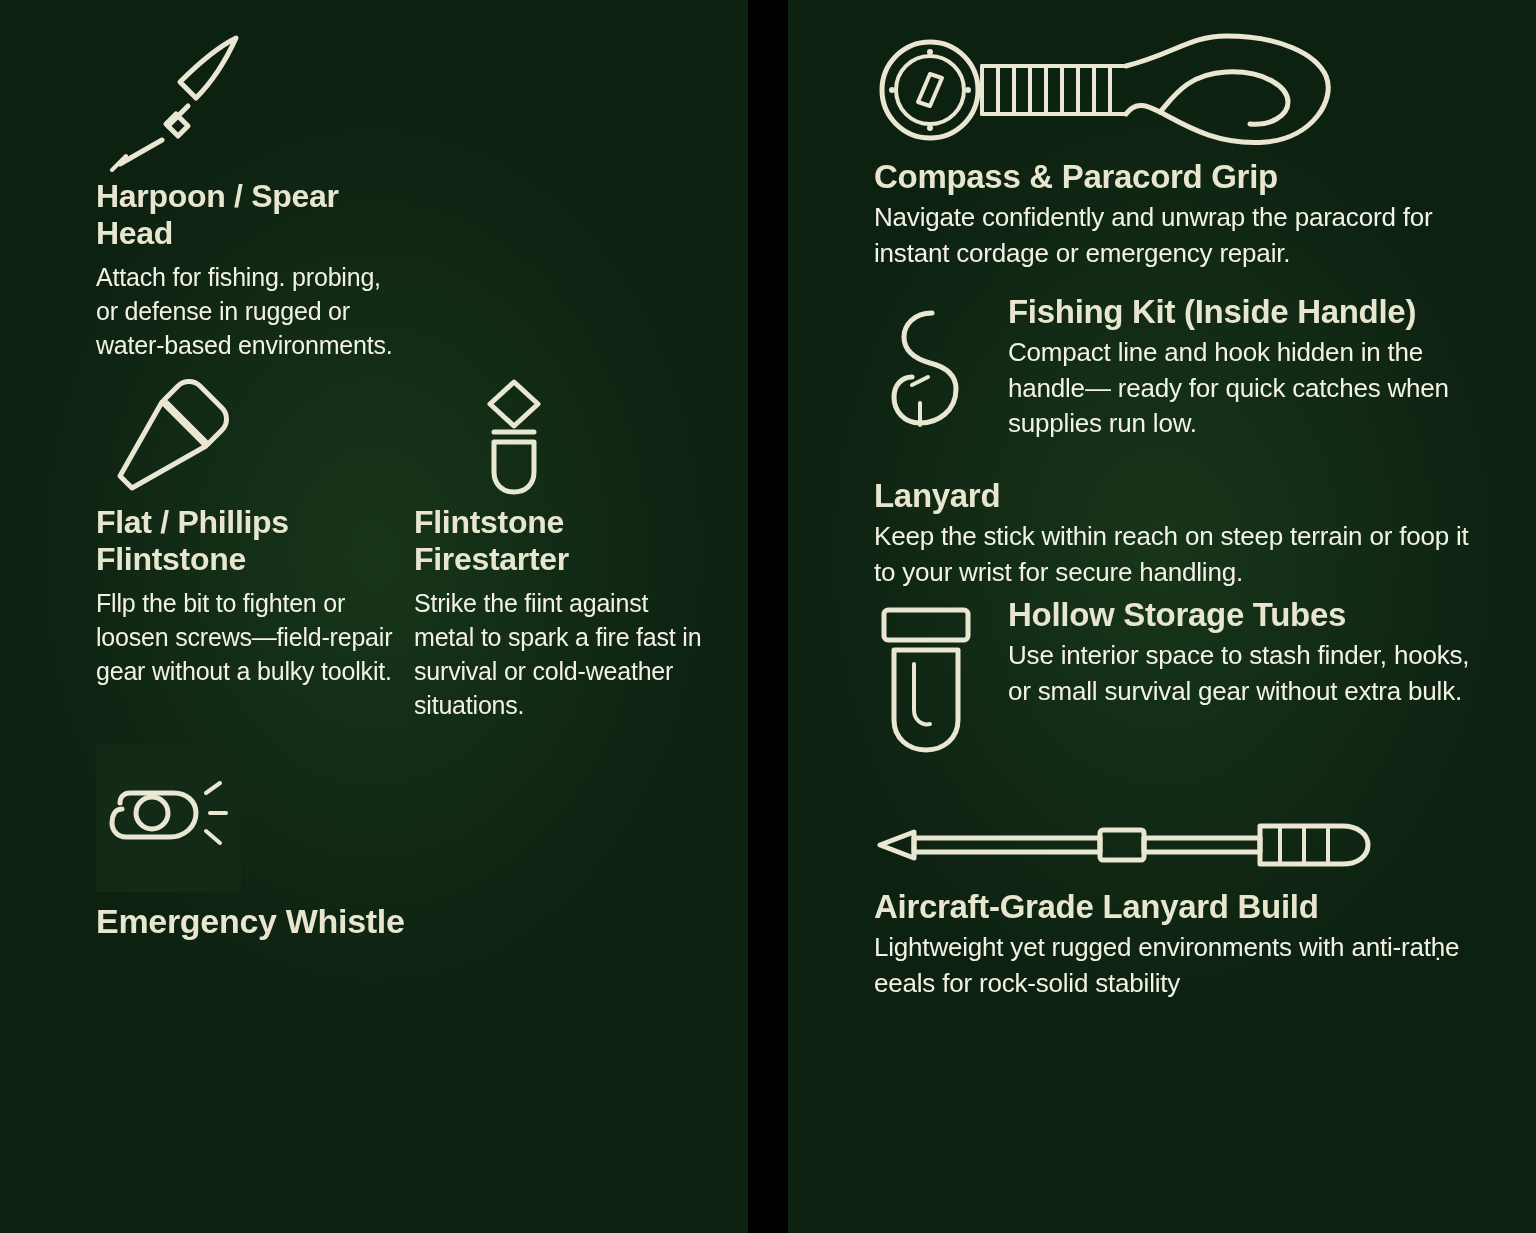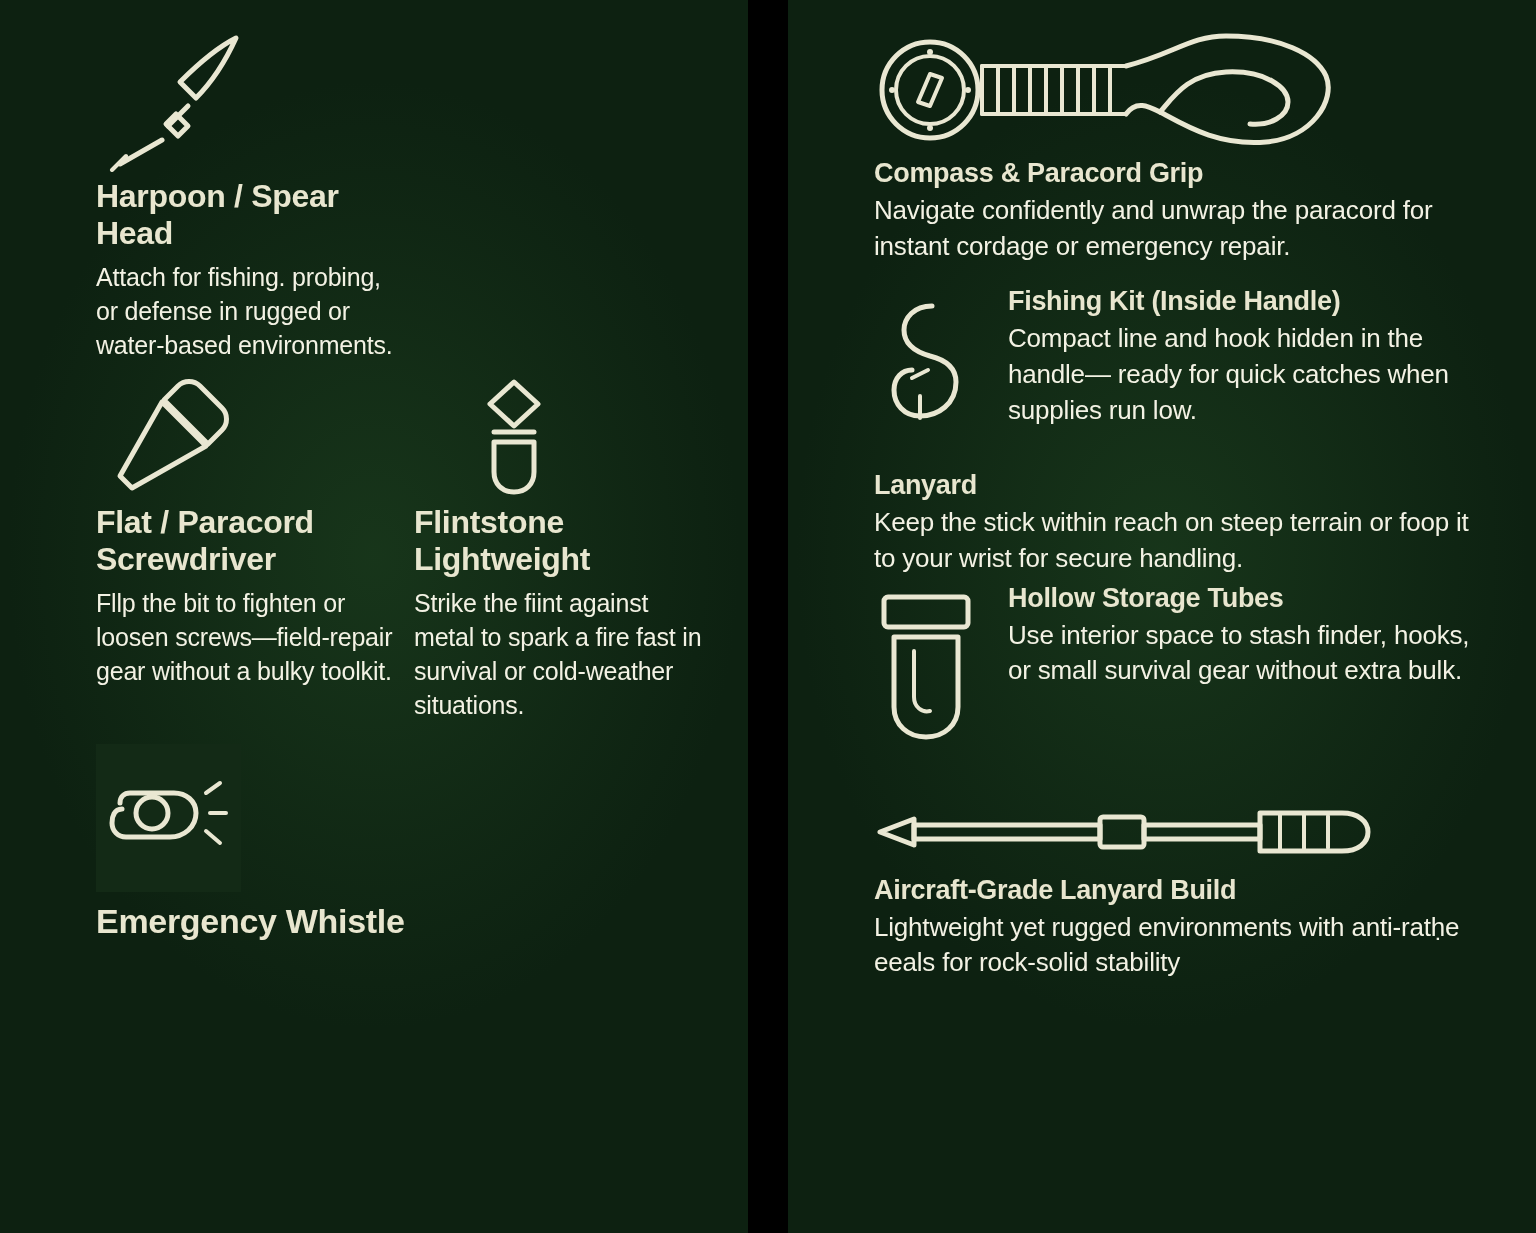--- a/index.html
+++ b/index.html
@@ -113,21 +113,21 @@
   }
   .inline-icon {
     flex: 0 0 auto;
     padding-top: 6px;
   }
   .inline-text { flex: 1 1 auto; }
 
   h3.feat-r {
     font-family: "Liberation Sans", sans-serif;
     font-weight: bold;
-    font-size: 27px;
+    font-size: 33px;
     line-height: 1.15;
     color: #e8e6cf;
     margin: 0 0 4px 0;
     letter-spacing: -0.3px;
   }
   p.feat-r {
     font-family: "Liberation Sans", sans-serif;
     font-size: 26px;
     line-height: 1.37;
     color: #f3f2e4;
@@ -180,33 +180,33 @@
 
     <div class="grid2" style="margin-top:22px;">
 
       <div class="cell">
         <div class="icon-box small">
           <svg width="200" height="120" viewBox="0 0 200 120" aria-hidden="true">
             <path class="stroke" d="M104 8 L126 30 C132 36 132 46 126 52 L112 66 L68 22 L82 8 C88 2 98 2 104 8 Z"></path>
             <path class="stroke" d="M66 24 L110 68 L36 110 L24 98 Z"></path>
           </svg>
         </div>
-        <h3 class="feat">Flat / Paracord Screwdriver</h3>
+        <h3 class="feat">Flat / Phillips Flintstone</h3>
         <p class="feat">Fllp the bit to fighten or loosen screws—field-repair gear without a bulky toolkit.</p>
       </div>
 
       <div class="cell narrow">
         <div class="icon-box small">
           <svg width="200" height="120" viewBox="0 0 200 120" aria-hidden="true">
             <path class="stroke" d="M100 4 L124 26 L100 48 L76 26 Z"></path>
             <path class="stroke" d="M80 54 L120 54"></path>
             <path class="stroke" d="M80 64 L80 94 C80 106 88 114 100 114 C112 114 120 106 120 94 L120 64 Z"></path>
           </svg>
         </div>
-        <h3 class="feat">Flintstone Lightweight</h3>
+        <h3 class="feat">Flintstone Firestarter</h3>
         <p class="feat">Strike the fiint against metal to spark a fire fast in survival or cold-weather situations.</p>
       </div>
 
     </div>
 
     <div class="whistle-row">
       <div class="whistle-icon-wrap">
         <svg width="130" height="110" viewBox="0 0 130 110" aria-hidden="true">
           <path class="stroke" d="M18 46 C10 46 8 54 8 60 C8 68 14 74 22 74 L66 74 C80 74 92 64 92 50 C92 38 82 30 70 30 L26 30 C20 30 16 34 16 40"></path>
           <circle class="stroke" cx="48" cy="50" r="16"></circle>

